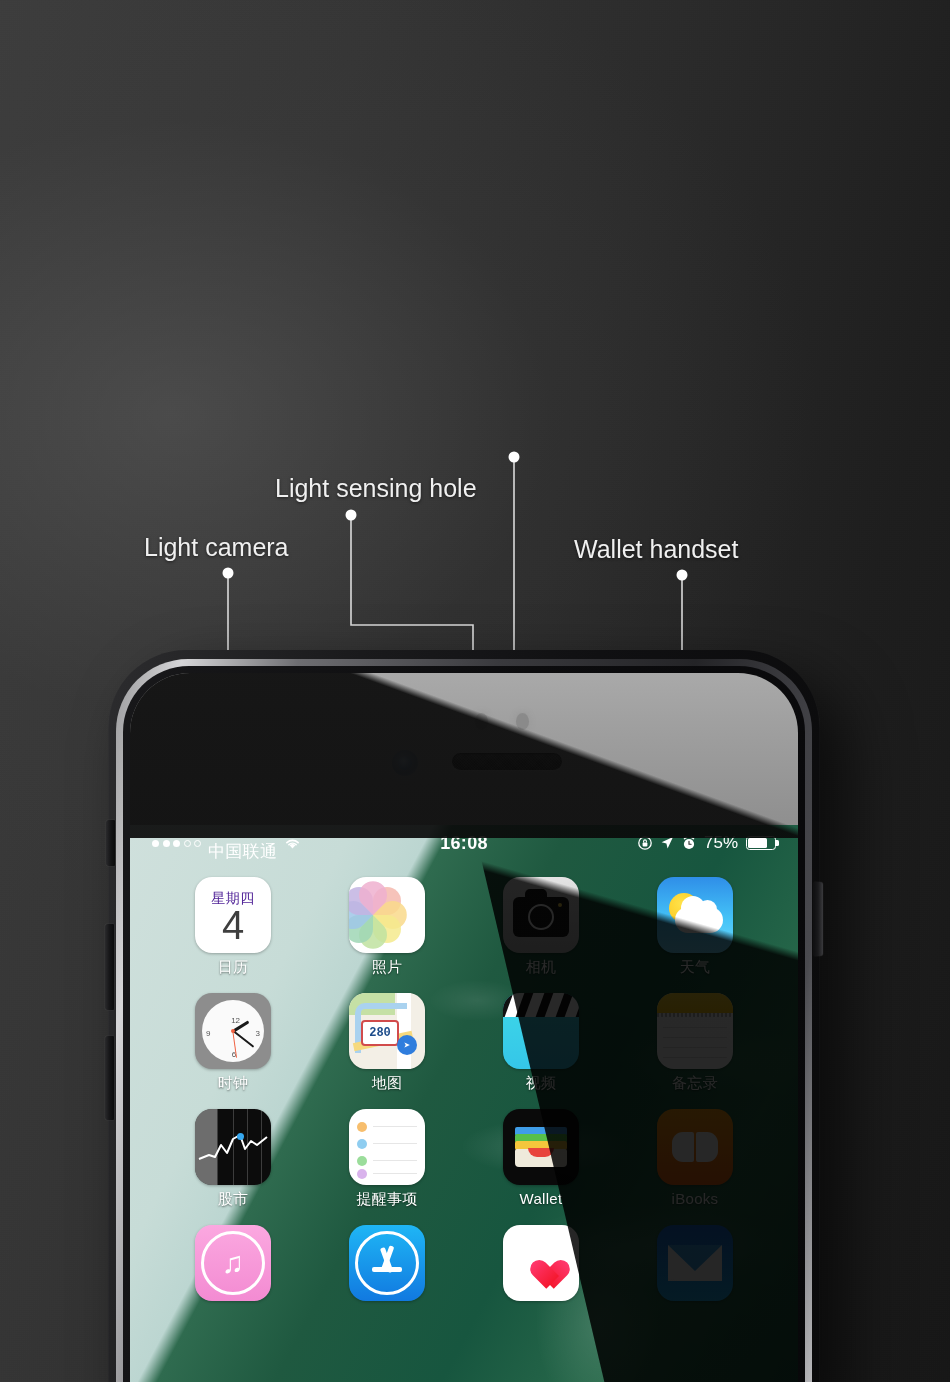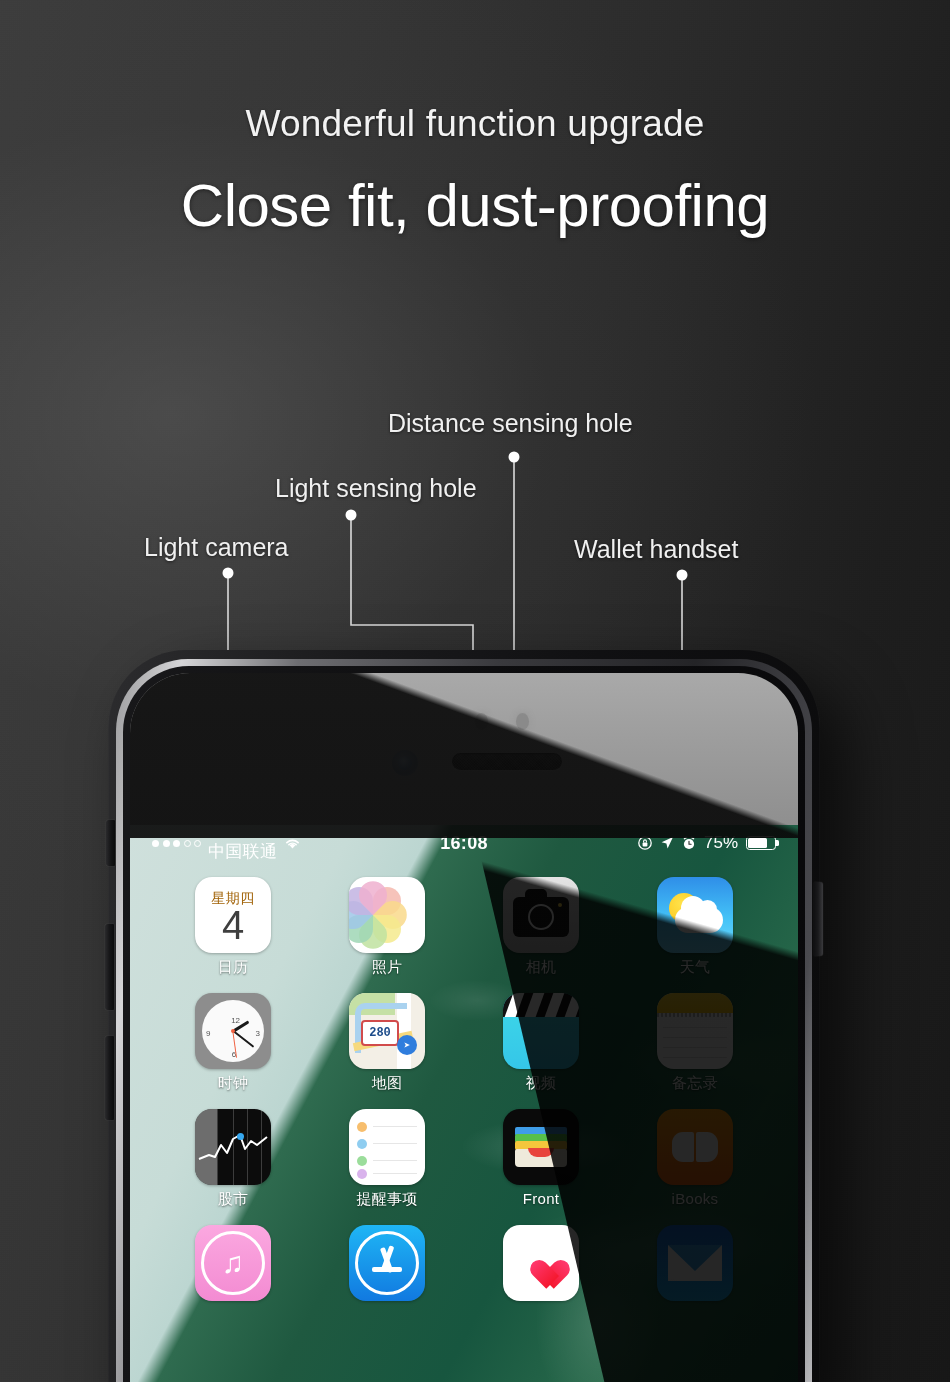--- a/index.html
+++ b/index.html
@@ -263,21 +263,21 @@
     margin-top: 5px;
     font-size: 15px;
     color: #fff;
     text-shadow: 0 1px 2px rgba(0,0,0,.55);
     white-space: nowrap;
     letter-spacing: .3px;
   }
 
   
   .ic-calendar { background: #fff; display: flex; flex-direction: column; align-items: center; justify-content: center; }
-  .cal-dow { color: #a16207; font-size: 14px; font-weight: 500; margin-top: 3px; letter-spacing: .5px; }
+  .cal-dow { color: #4c1d95; font-size: 14px; font-weight: 500; margin-top: 3px; letter-spacing: .5px; }
   .cal-day { color: #3e3e3e; font-size: 40px; font-weight: 300; line-height: .95; margin-top: -2px; }
 
   .ic-photos { background: #fff; }
   .petal {
     position: absolute;
     width: 28px; height: 28px;
     border-radius: 50% 50% 50% 0;
     left: 50%; top: 50%;
     transform-origin: 0% 100%;
     opacity: .85;
@@ -402,28 +402,23 @@
   #btn-power  { right: -3px; top: 232px; width: 9px; height: 74px;
                 background: linear-gradient(270deg, #3a3a3d 0%, #1a1a1c 55%, #101012 100%);
                 border-radius: 1px 3px 3px 1px; }
 </style>
 </head>
 <body>
 
 <div id="page">
   <div id="noise"></div>
 
-  <div class="heading-wrap">
-    <div class="head-sub">Wonderful function upgrade</div>
-    <div class="head-main">Close fit, dust-proofing</div>
-  </div>
 
   <div class="callout" id="co-front">Light camera</div>
   <div class="callout" id="co-light">Light sensing hole</div>
-  <div class="callout" id="co-distance">Distance sensing hole</div>
   <div class="callout" id="co-speaker">Wallet handset</div>
 
   <svg class="lead-svg" viewBox="0 0 950 1382">
 
     <path class="lead-path" d="M228,576 L228,738 L372,738"></path>
     <circle class="lead-dot" cx="228" cy="573" r="5.5"></circle>
 
     <path class="lead-path" d="M351,518 L351,625 L473,625 L473,700"></path>
     <circle class="lead-dot" cx="351" cy="515" r="5.5"></circle>
 
@@ -624,21 +619,21 @@
             <div class="app-icon ic-wallet">
               <span class="wl-stack">
                 <span class="wl-card" style="top:0;background:#3f9de8;"></span>
                 <span class="wl-card" style="top:7px;background:#57c04a;"></span>
                 <span class="wl-card" style="top:14px;background:#f5c63c;"></span>
                 <span class="wl-pocket">
                     <span class="wl-notch"></span>
                   </span>
               </span>
             </div>
-            <div class="app-label">Front</div>
+            <div class="app-label">Wallet</div>
           </div>
 
           <div class="app">
             <div class="app-icon ic-ibooks">
               <span class="bk-page bk-l"></span>
                 <span class="bk-page bk-r"></span>
             </div>
             <div class="app-label">iBooks</div>
           </div>
 

